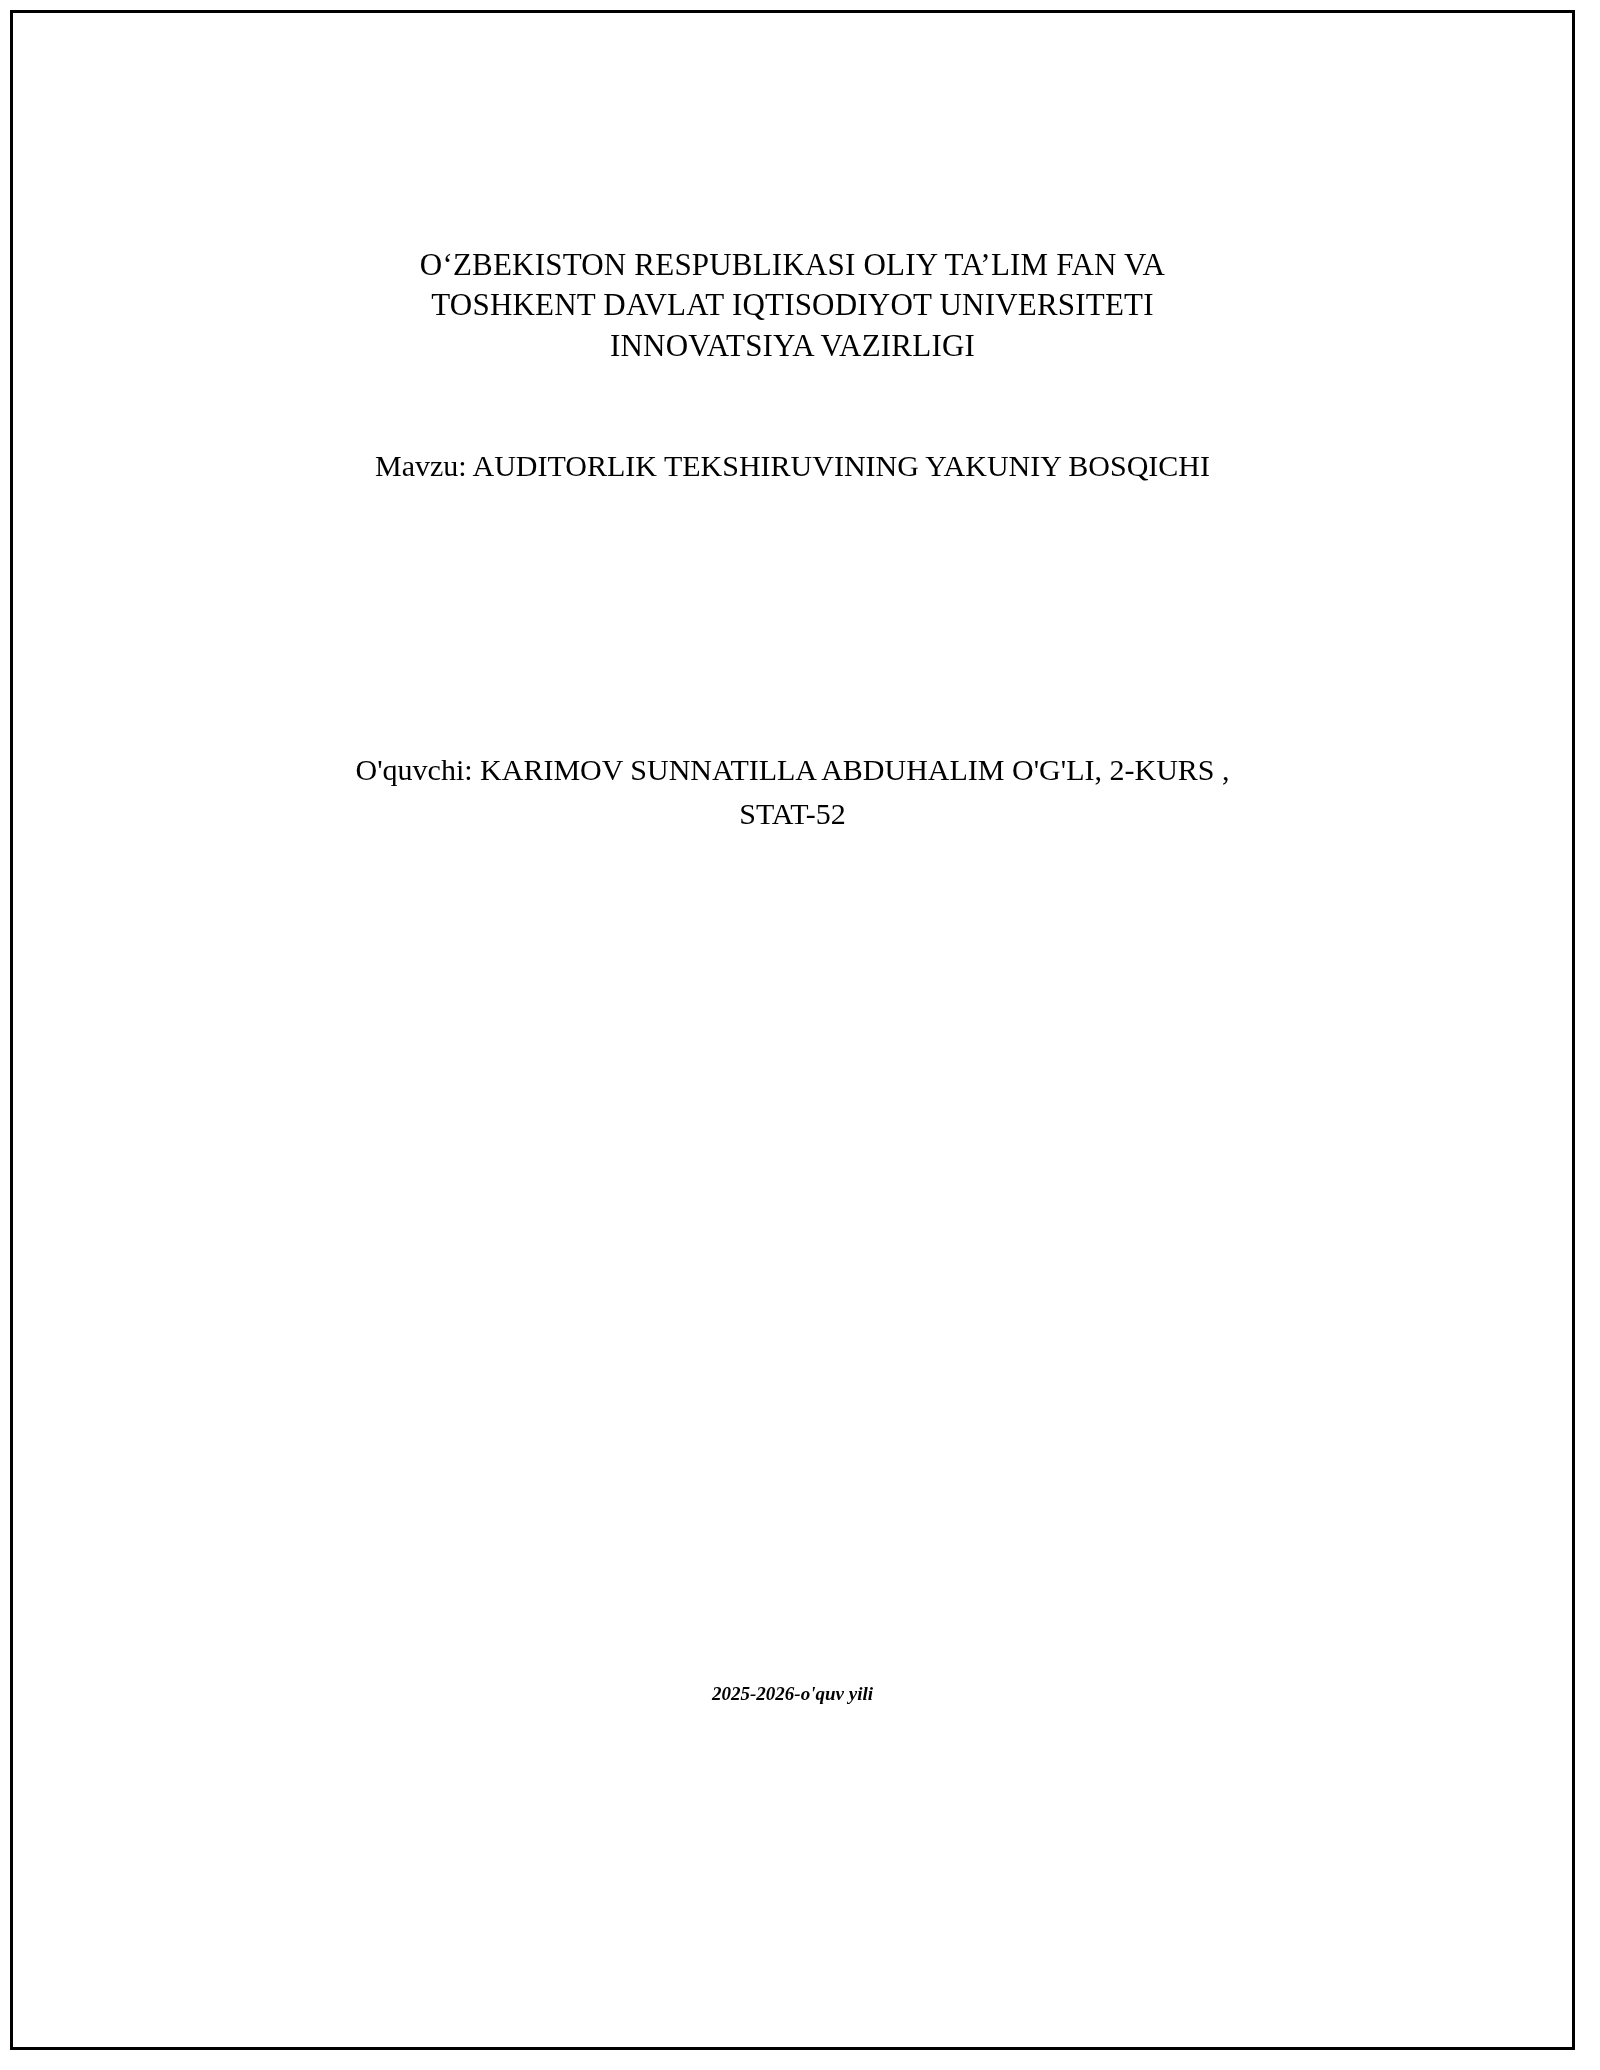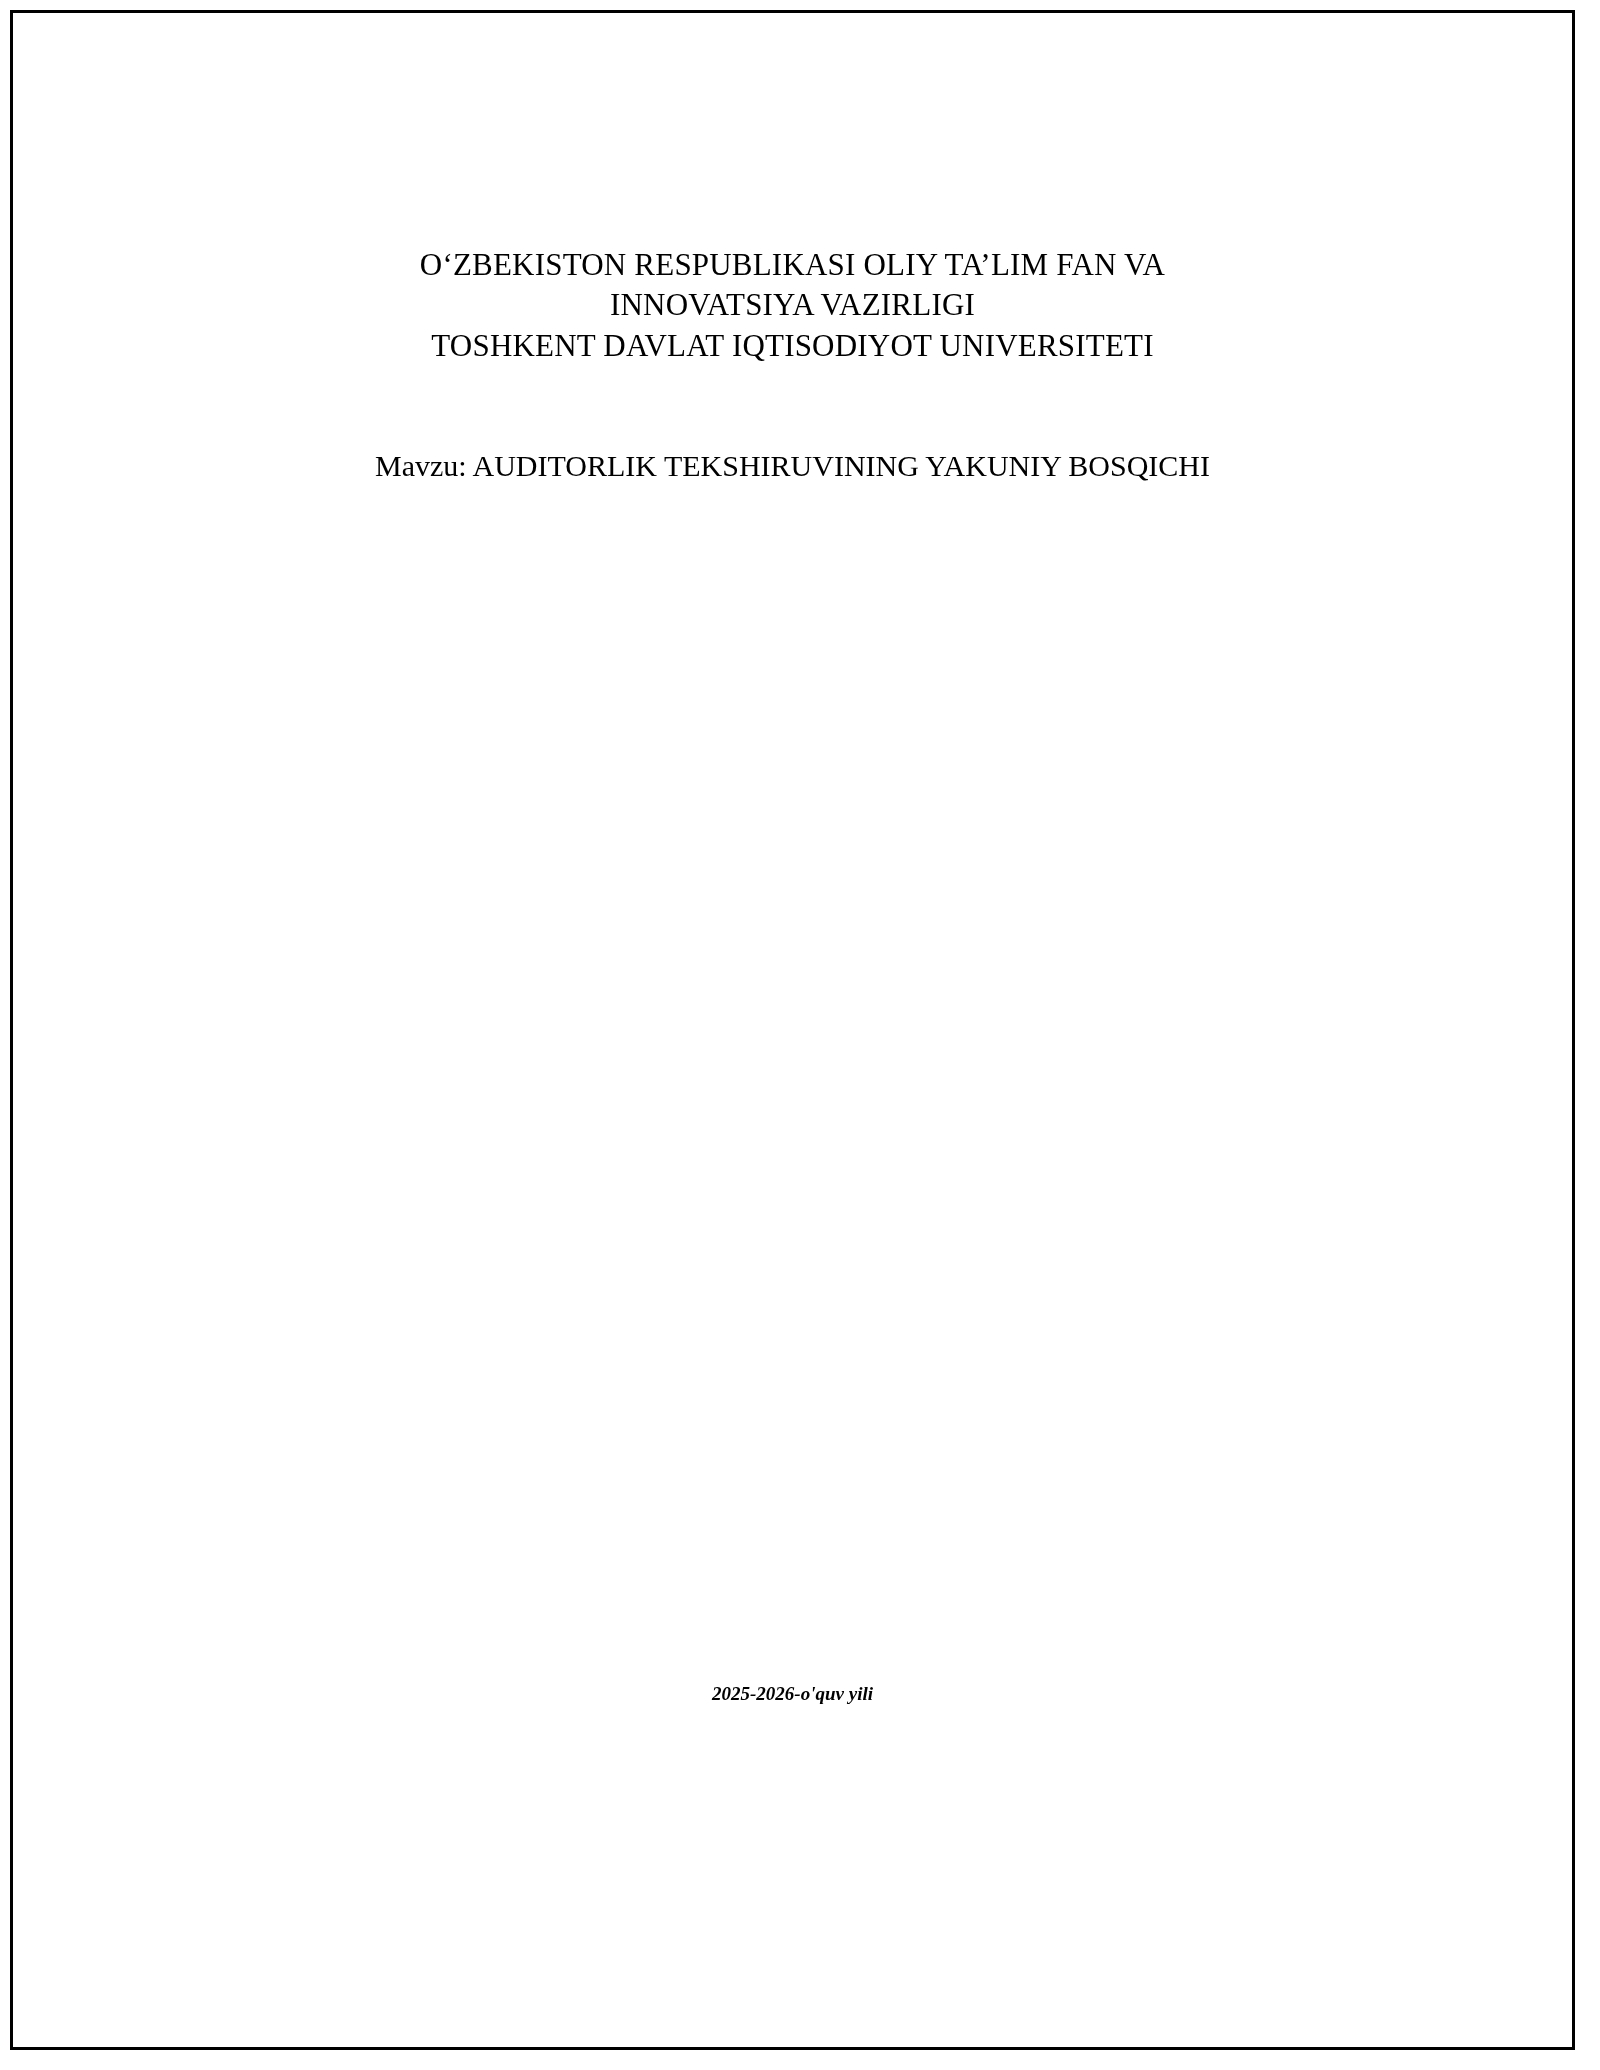--- a/index.html
+++ b/index.html
@@ -88,28 +88,33 @@
 </style>
 </head>
 <body>
 
 <div class="page-wrap">
   <div class="page">
     <div class="content">
 
       <div class="header-block">
         <span class="line">O‘ZBEKISTON RESPUBLIKASI OLIY TA’LIM FAN VA</span>
+        <span class="line">TOSHKENT DAVLAT IQTISODIYOT UNIVERSITETI</span>
         <span class="line">INNOVATSIYA VAZIRLIGI</span>
-        <span class="line">TOSHKENT DAVLAT IQTISODIYOT UNIVERSITETI</span>
       </div>
 
 
       <div class="subject-block">
         <span class="subject-label">Mavzu:</span>
         <span class="subject-value">AUDITORLIK TEKSHIRUVINING YAKUNIY BOSQICHI</span>
       </div>
 
+      <div class="student-block">
+        <span>O'quvchi:</span>
+        <span>KARIMOV SUNNATILLA ABDUHALIM O'G'LI, 2-KURS ,</span><br>
+        <span>STAT-52</span>
+      </div>
 
       <div class="year-block">2025-2026-o'quv yili</div>
 
     </div>
   </div>
 </div>
 
 </body></html>

